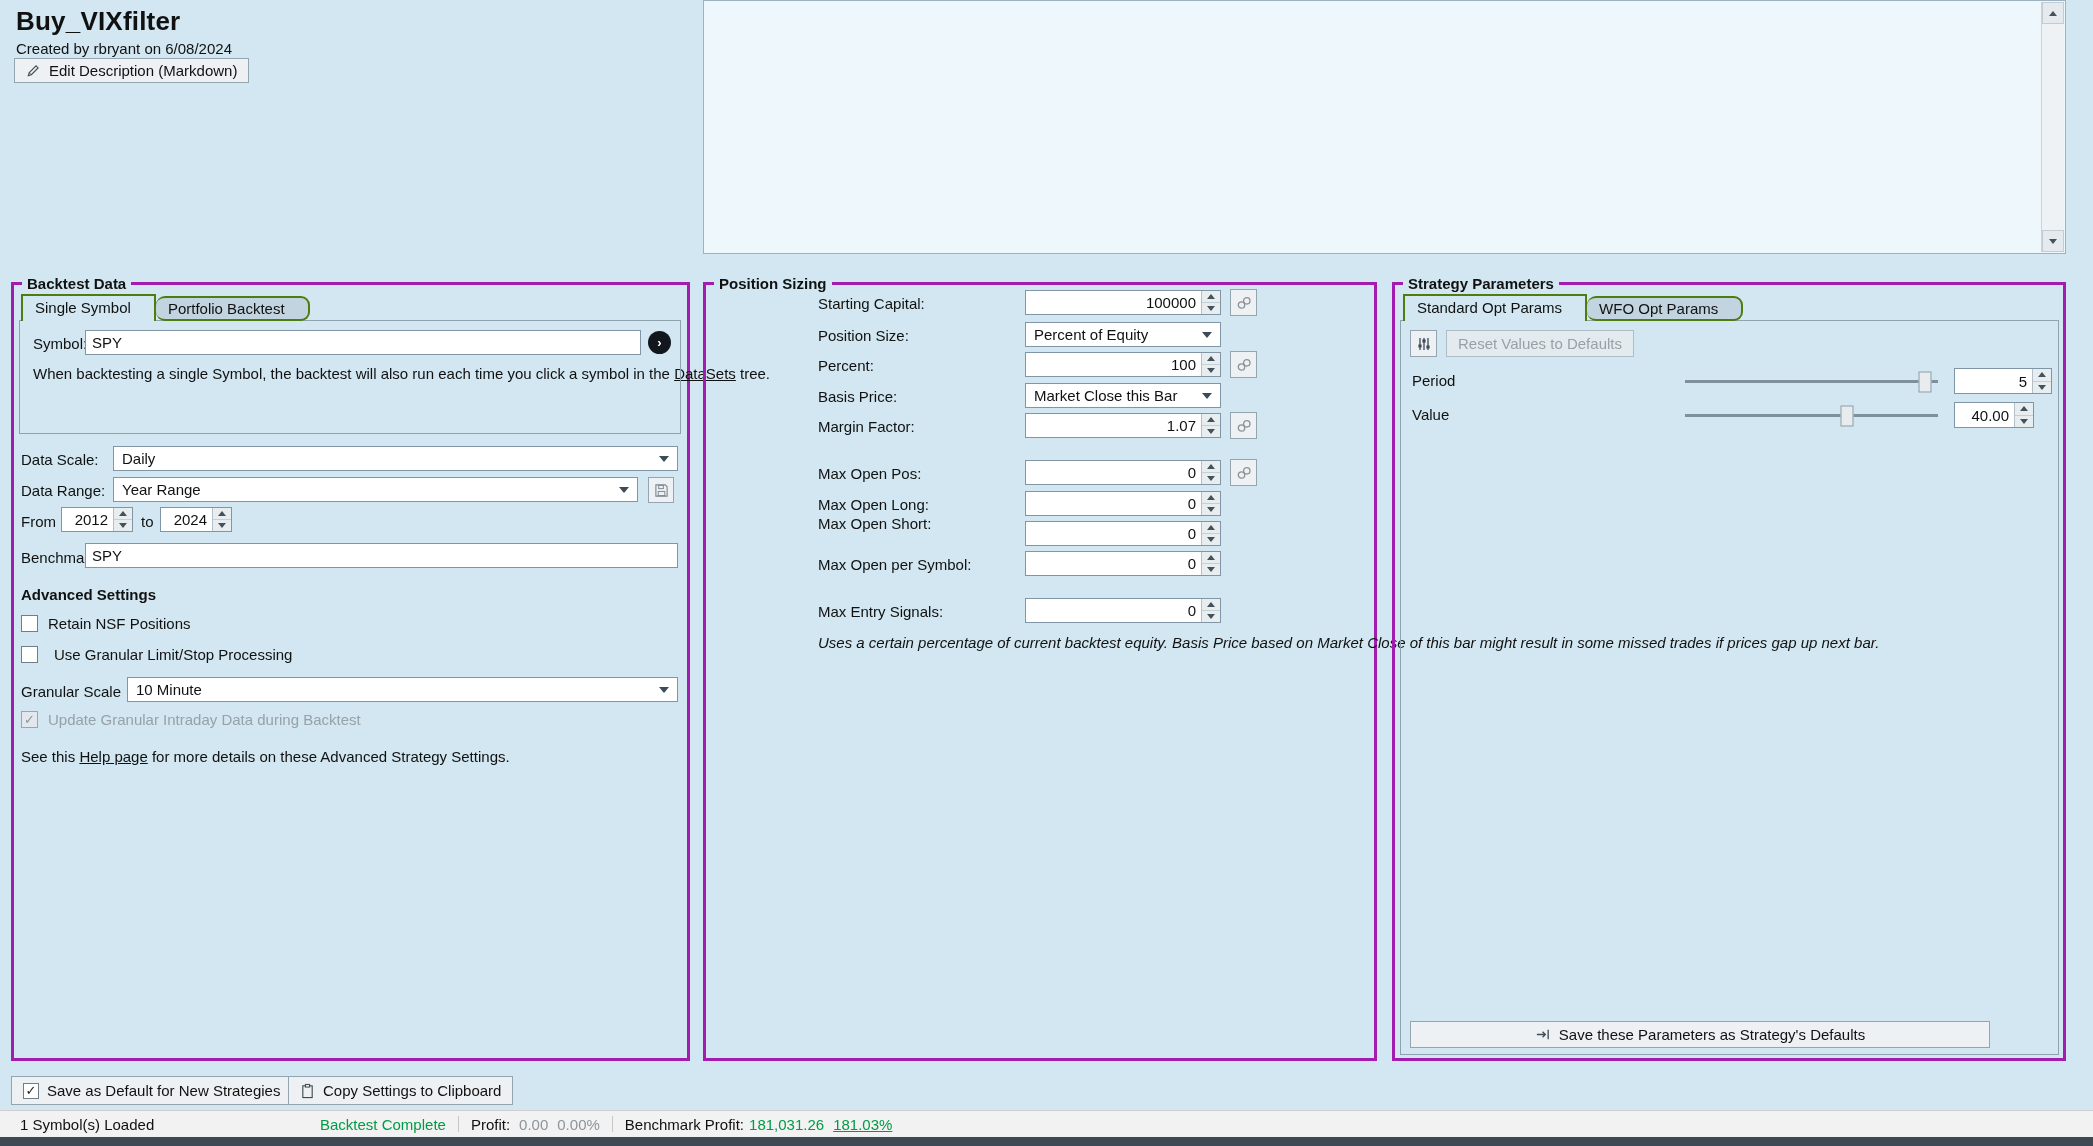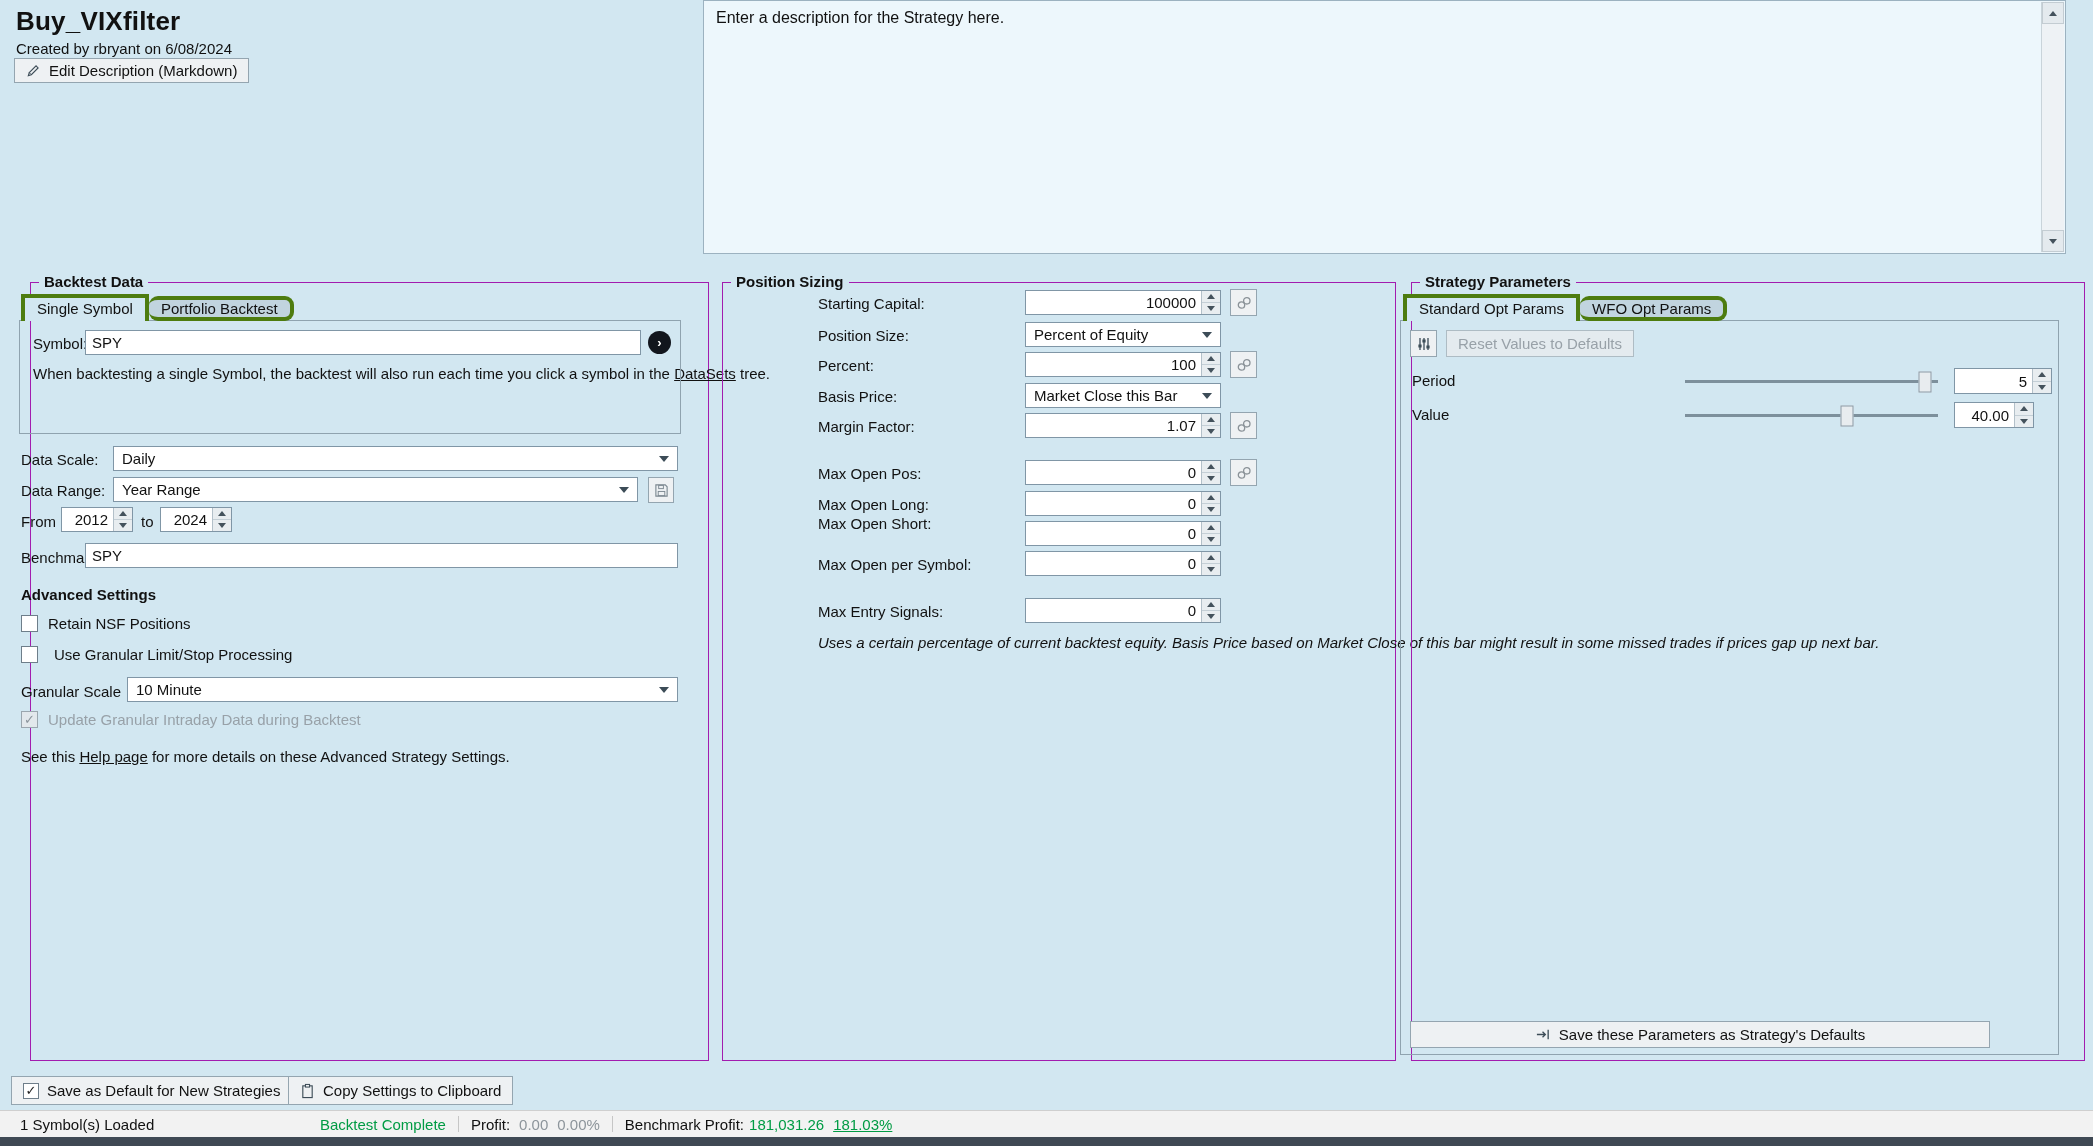--- a/index.html
+++ b/index.html
@@ -28,25 +28,25 @@
     display:flex; align-items:center; justify-content:center;
     background:#eef1f3; border:1px solid #94a5b0; cursor:default;
   }
 
   .desc-area { background:#edf7fc; border:1px solid #9cb2c0; }
   .desc-text { font-size:16px; }
 
   .vscroll { position:absolute; top:1px; right:1px; bottom:1px; width:23px; background:#eef2f5; border-left:1px solid #c9d4da; }
   .scroll-btn { position:absolute; left:0; width:22px; height:22px; background:#e4eaee; border:1px solid #c3ccd2; display:flex; align-items:center; justify-content:center; }
 
-  .groupbox { position:absolute; border:1px solid #a21caf;margin-left:19px; }
+  .groupbox { position:absolute; border:3px solid #a21caf; }
   .group-label { position:absolute; top:-10px; left:8px; background:#d2e7f1; padding:0 5px; font-weight:bold; font-size:15px; white-space:nowrap; }
 
   .tab-strip { position:absolute; display:flex; align-items:flex-end; z-index:2; }
-  .tab { padding:3px 12px 4px 12px; font-size:15px; border:4px solid #4d7c0f; background:#c1d4df; height:25px; display:flex; align-items:center; }
+  .tab { padding:3px 23px 4px 12px; font-size:15px; border:2px solid #4d7c0f; background:#c1d4df; height:25px; display:flex; align-items:center; }
   .tab + .tab { border-left:none;border-radius:9px; }
   .tab.active { background:#d2e7f1; height:27px; border-bottom:none; padding-bottom:6px; }
   .tab-body { position:absolute; border:1px solid #8fa3af; z-index:1; }
 
   .textbox { background:#fff; border:1px solid #8096a6; height:25px; display:flex; align-items:center; padding:0 6px; font-size:15px; }
   .combo { background:#fff; border:1px solid #8096a6; height:25px; display:flex; align-items:center; justify-content:space-between; padding:0 8px; font-size:15px; cursor:default; }
   .combo-arrow { width:0; height:0; border-left:5px solid transparent; border-right:5px solid transparent; border-top:6px solid #3c4c57; }
 
   .spinner { display:flex; background:#fff; border:1px solid #8096a6; height:25px; }
   .spinner .val { flex:1; display:flex; align-items:center; justify-content:flex-end; padding:0 5px; font-size:15px; overflow:hidden; }
@@ -82,21 +82,20 @@
   <span>
     <svg class="ic" width="15" height="15" viewBox="0 0 16 16">
         <path d="M2.5 13.5l1-3.2 7.2-7.2 2.2 2.2-7.2 7.2z" fill="none" stroke="#3c4c57" stroke-width="1.2"></path>
         <path d="M3.5 10.3l2.2 2.2" stroke="#3c4c57" stroke-width="1"></path>
       </svg>
   </span>
   <span>Edit Description (Markdown)</span>
 </div>
 
 <div class="abs desc-area" style="left:703px; top:0; width:1363px; height:254px;">
-  <div class="desc-text" style="padding:8px 12px; padding-right:34px;">Enter a description for the Strategy here.</div>
   <div class="vscroll">
     <div class="scroll-btn" style="top:0;">
         <span class="tri-up"></span>
       </div>
     <div class="scroll-btn" style="bottom:0;">
         <span class="tri-down"></span>
       </div>
   </div>
 </div>
 

